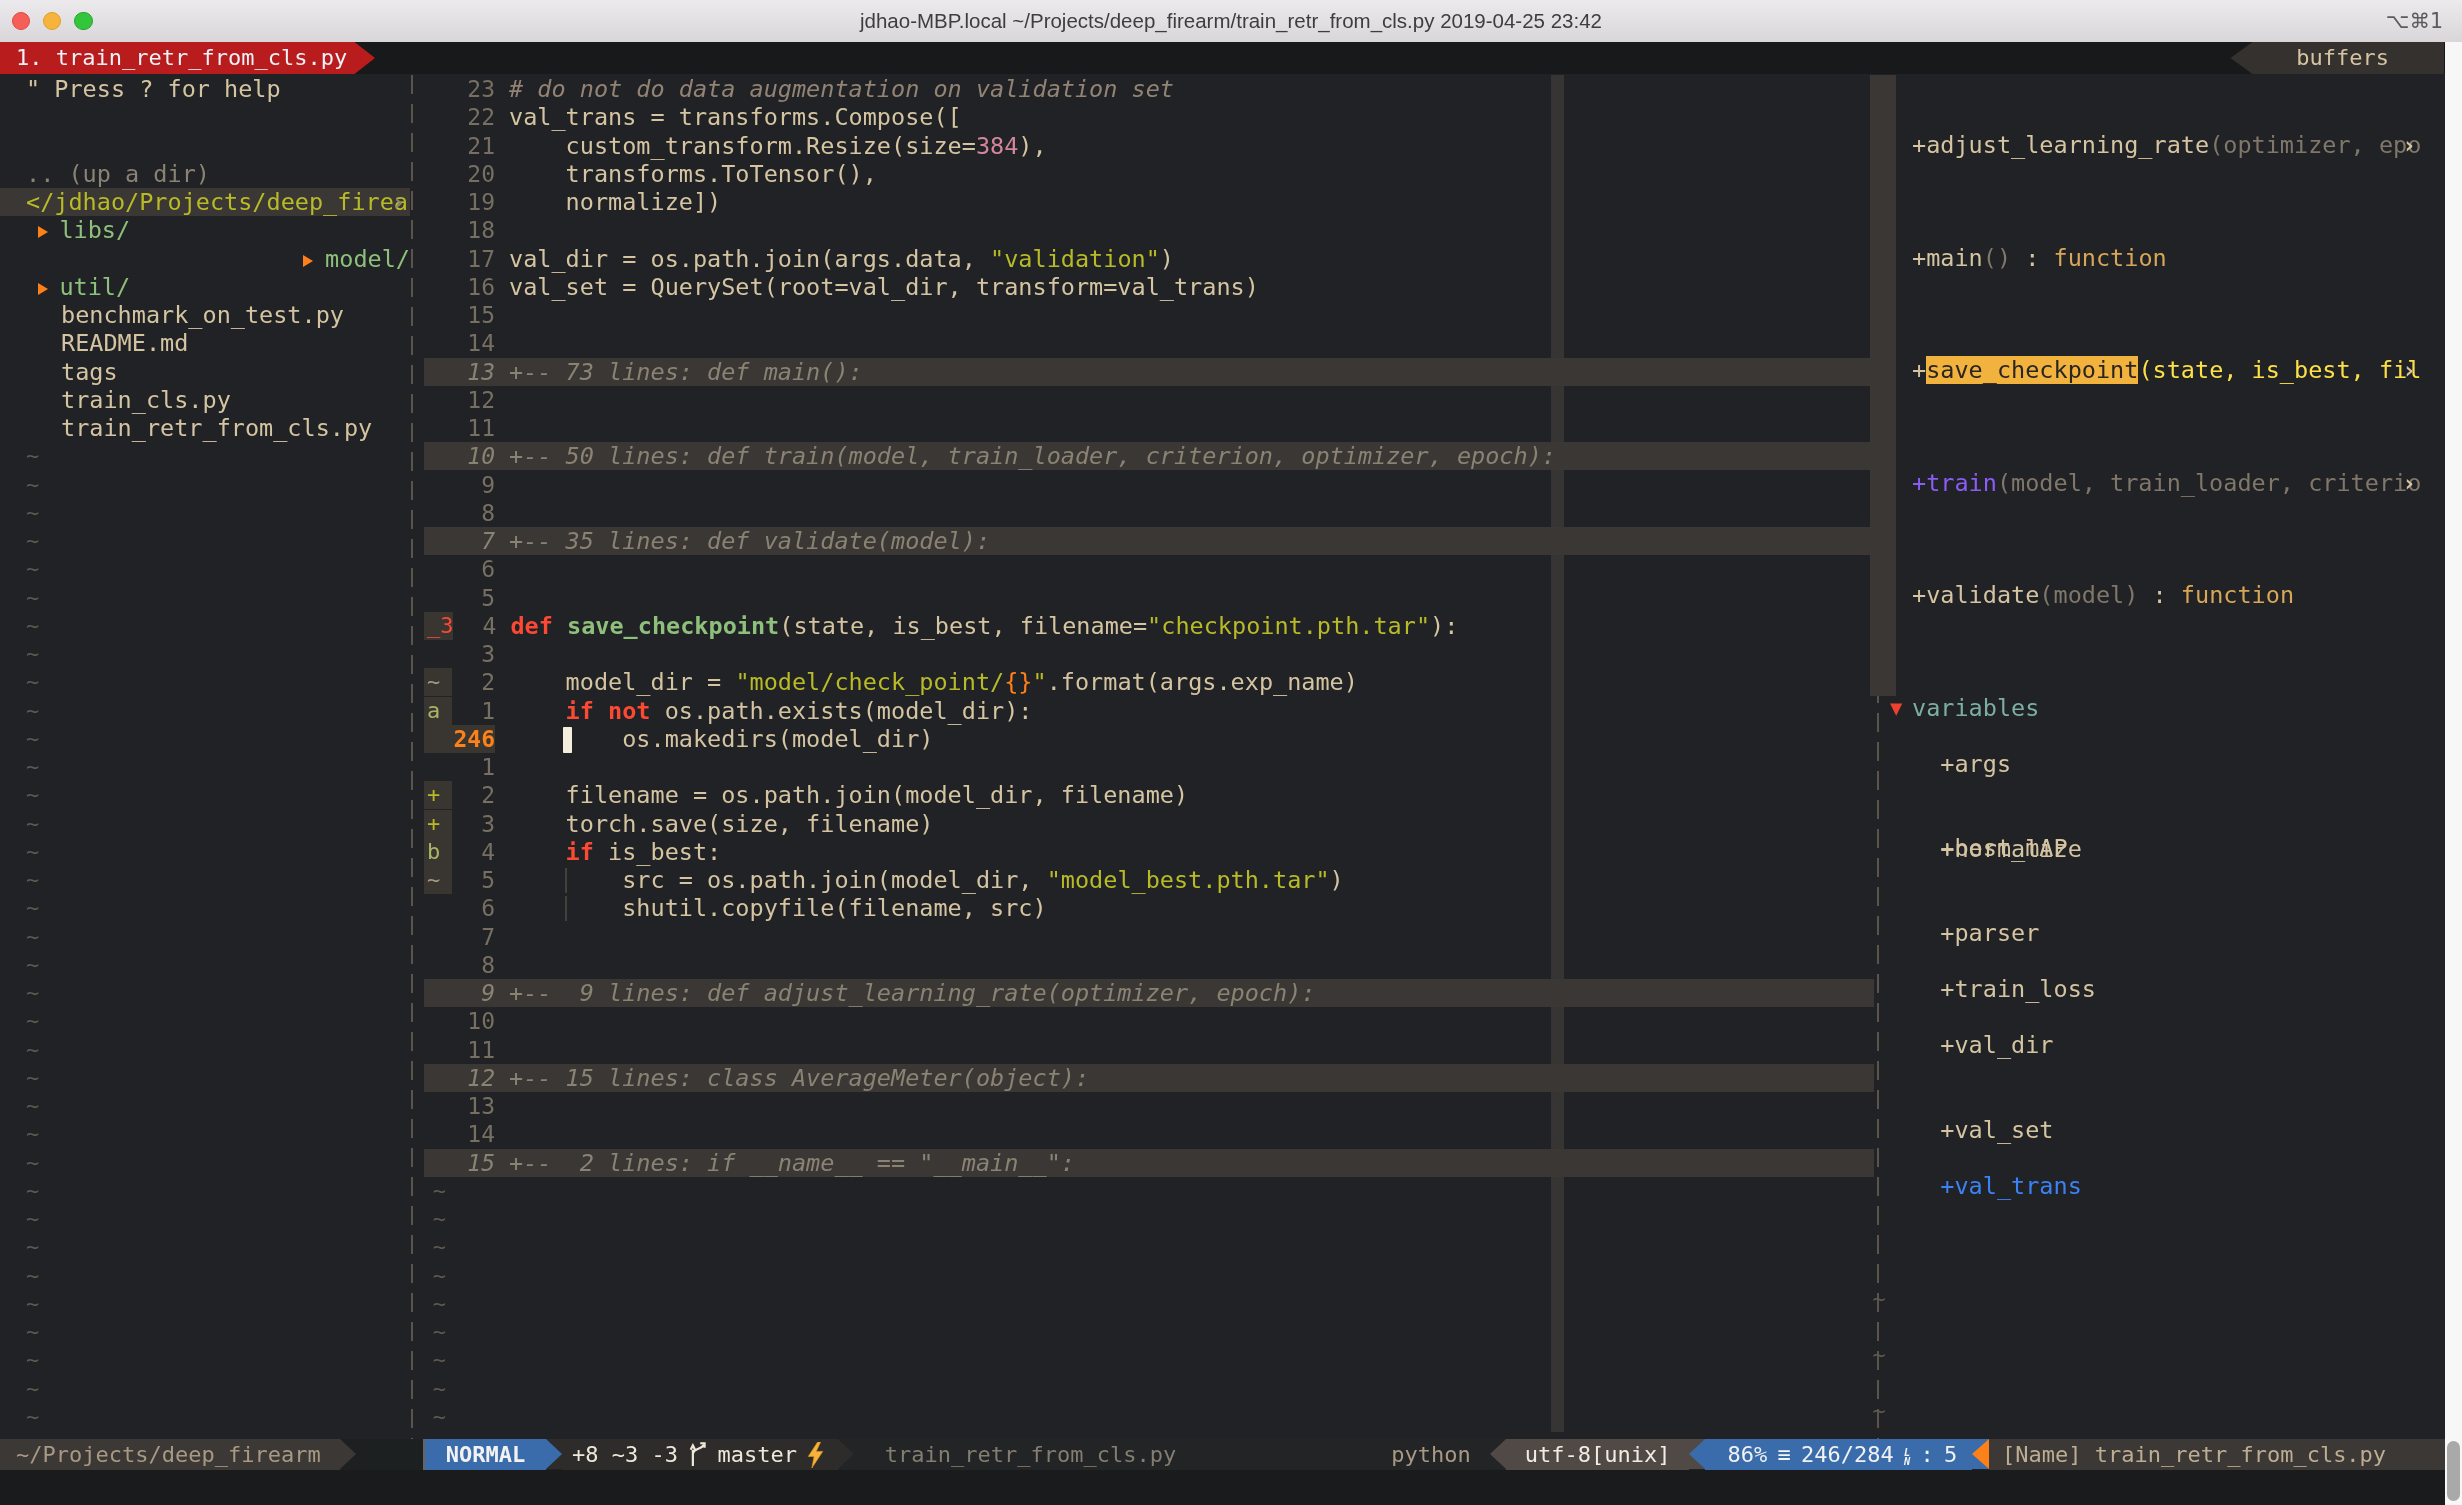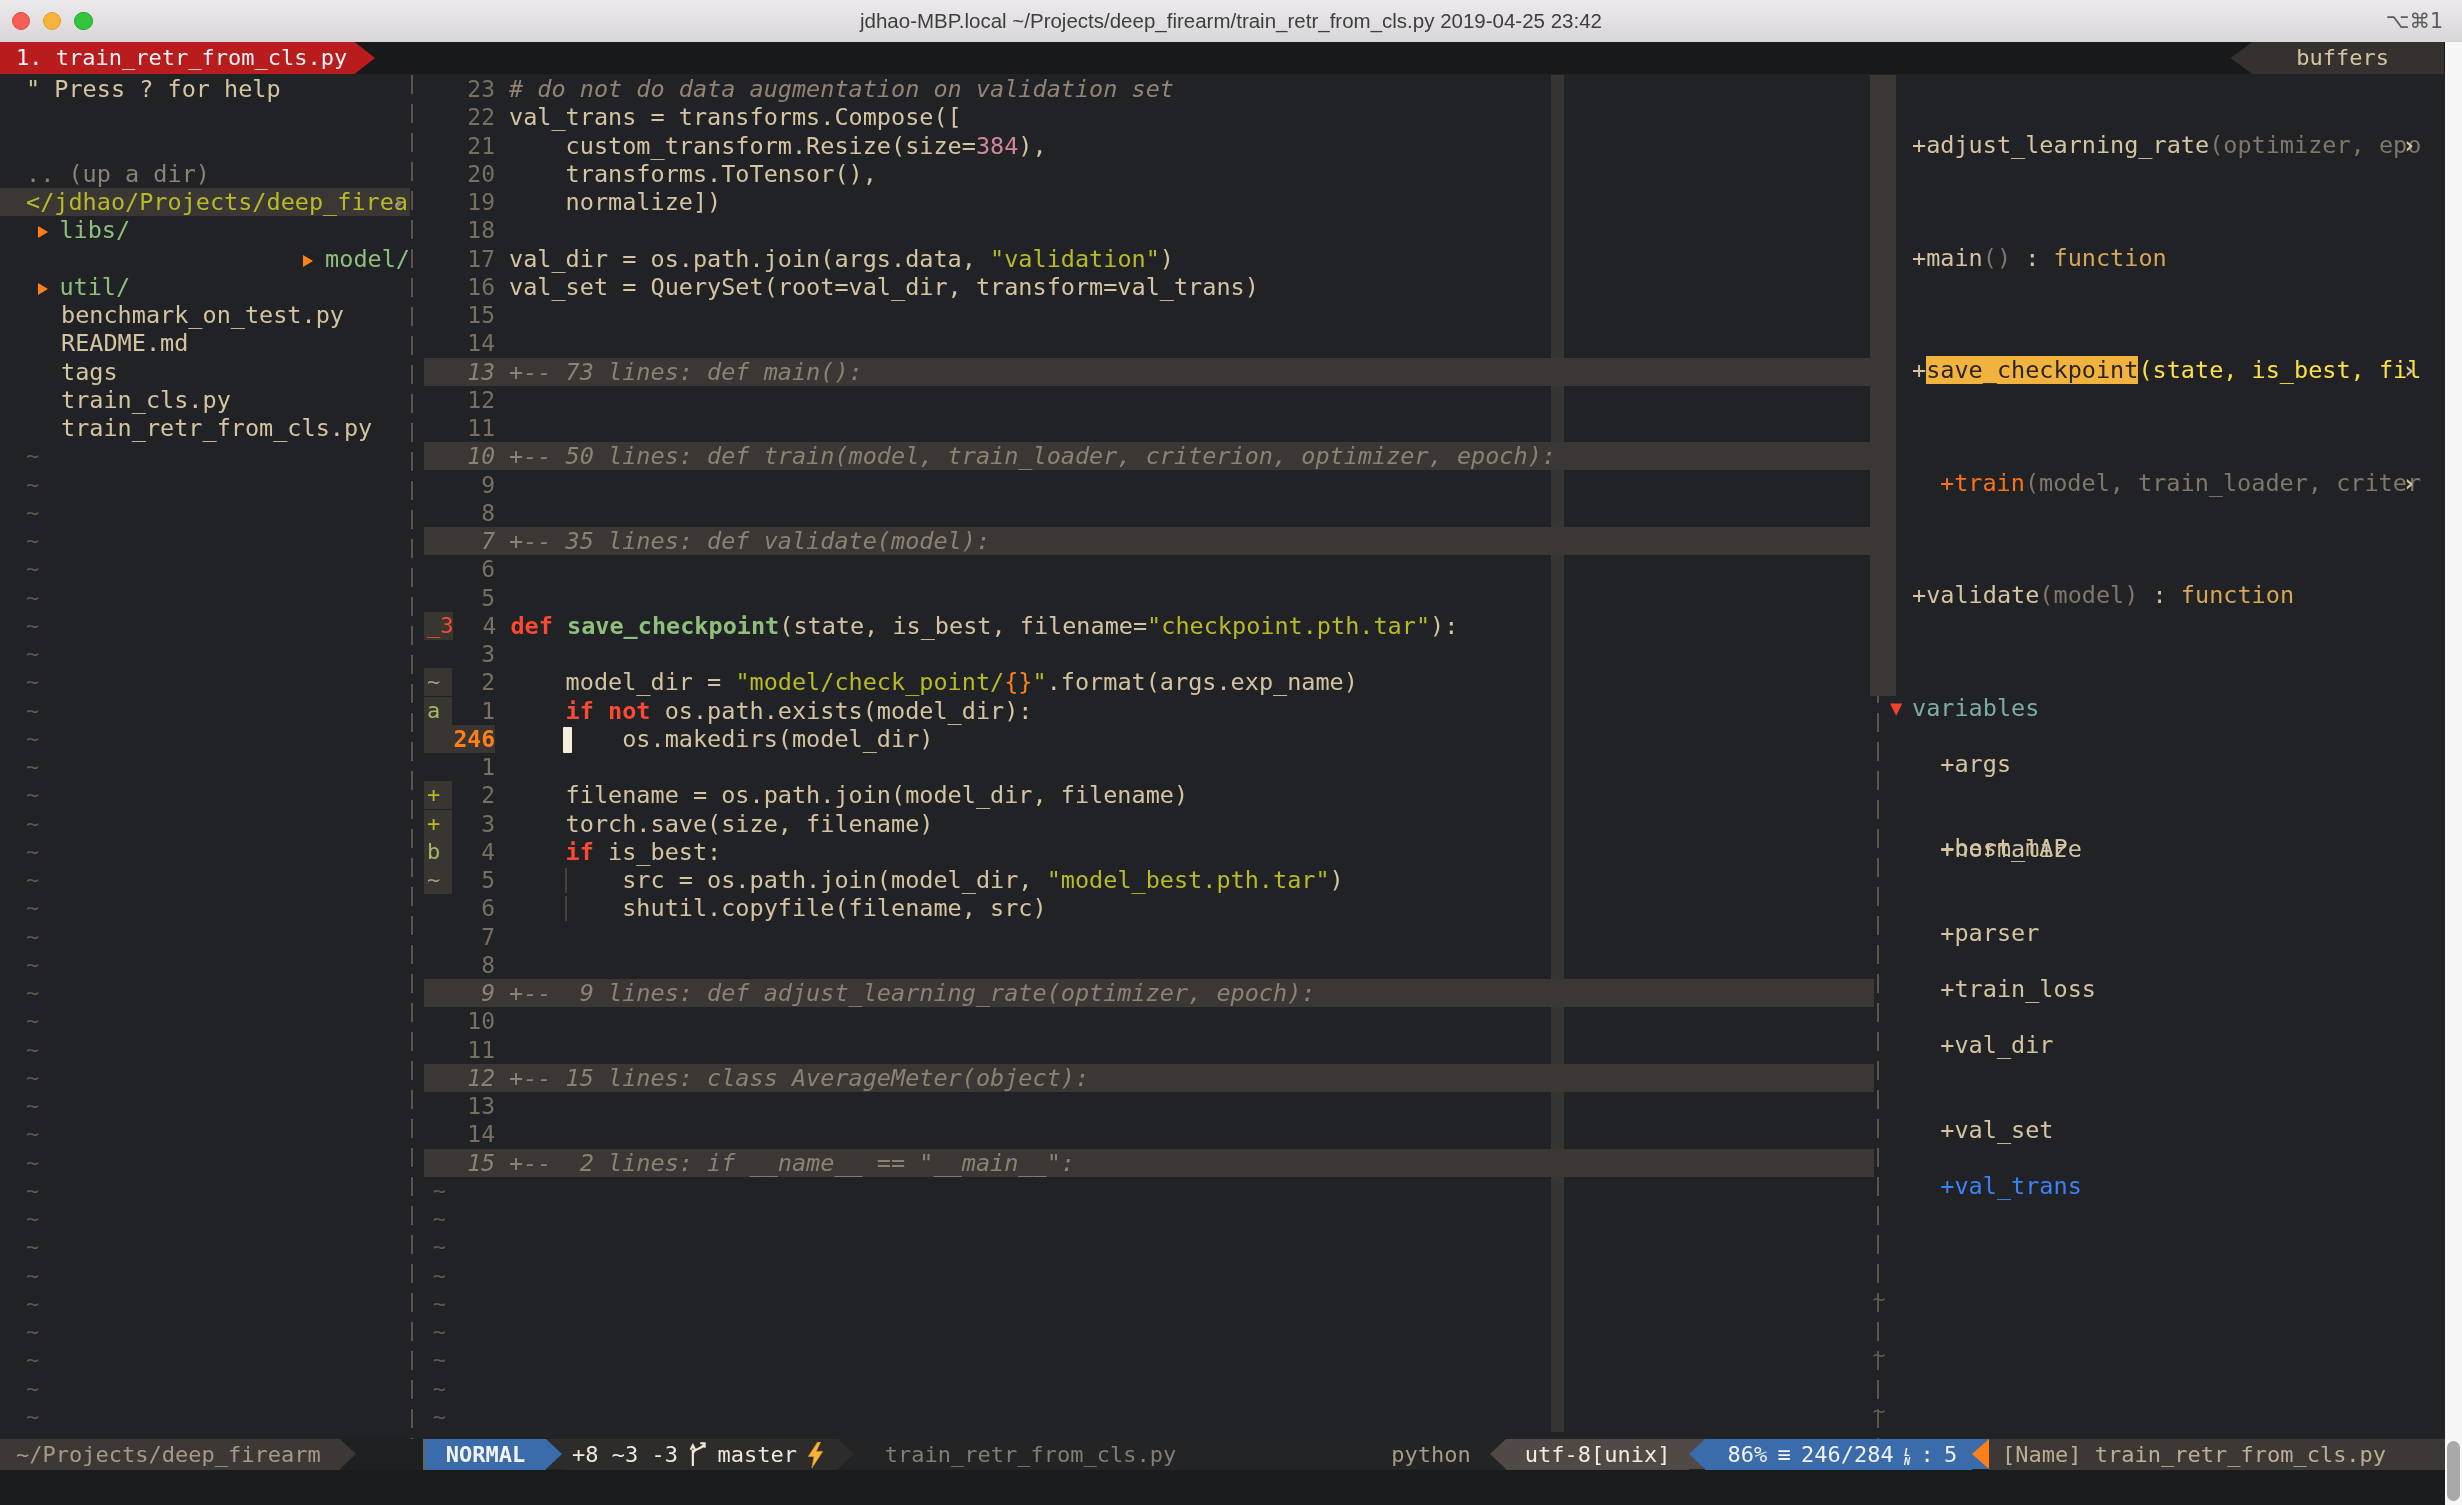--- a/index.html
+++ b/index.html
@@ -217,21 +217,21 @@
 
 <div class="pane" id="tagbar" style="left:1868px;width:554px;">
   <div class="tagstrip"></div>
 <div class="row" style="top: 0px;"></div>
     <div class="row" style="top: 28px;"><span style="color: rgb(213, 196, 161);">+adjust_learning_rate</span><span style="color: rgb(128, 119, 106);">(optimizer, epo</span><span class="trunc-tag">›</span></div>
     <div class="row" style="top: 57px;"></div>
     <div class="row" style="top: 85px;"><span style="color: rgb(213, 196, 161);">+main</span><span style="color: rgb(128, 119, 106);">()</span><span style="color: rgb(213, 196, 161);"> : </span><span style="color: rgb(216, 166, 87);">function</span></div>
     <div class="row" style="top: 113px;"></div>
     <div class="row" style="top: 141px;"><span style="color: rgb(213, 196, 161);">+</span><span class="hlseg">save_checkpoint</span><span style="color: #fde047;">(state, is_best, fil</span><span class="trunc-tag">›</span></div>
     <div class="row" style="top: 170px;"></div>
-    <div class="row" style="top: 198px;"><span style="color: #f97316; margin-left: 28px;">+train</span><span style="color: rgb(128, 119, 106);">(model, train_loader, criterio</span><span class="trunc-tag">›</span></div>
+    <div class="row" style="top: 198px;"><span style="color: #8b5cf6;">+train</span><span style="color: rgb(128, 119, 106);">(model, train_loader, criterio</span><span class="trunc-tag">›</span></div>
     <div class="row" style="top: 226px;"></div>
     <div class="row" style="top: 254px;"><span style="color: rgb(213, 196, 161); margin-top: 8px;">+validate</span><span style="color: rgb(128, 119, 106);">(model)</span><span style="color: rgb(213, 196, 161);"> : </span><span style="color: rgb(216, 166, 87);">function</span></div>
     <div class="row" style="top: 283px;"></div>
     <div class="row" style="top: 311px;"><span class="kindmark">▼</span><span style="color: rgb(125, 174, 163);">variables</span></div>
     <div class="row" style="top: 339px;"><span style="color: rgb(213, 196, 161);">  +args</span></div>
     <div class="row" style="top: 396px;"><span style="color: rgb(213, 196, 161);">  +normalize</span></div>
     <div class="row" style="top: 367px;"><span style="color: rgb(213, 196, 161);">  +best_mAP</span></div>
     <div class="row" style="top: 424px;"><span style="color: rgb(213, 196, 161);">  +parser</span></div>
     <div class="row" style="top: 452px;"><span style="color: rgb(213, 196, 161);">  +train_loss</span></div>
     <div class="row" style="top: 480px;"><span style="color: rgb(213, 196, 161);">  +val_dir</span></div>

